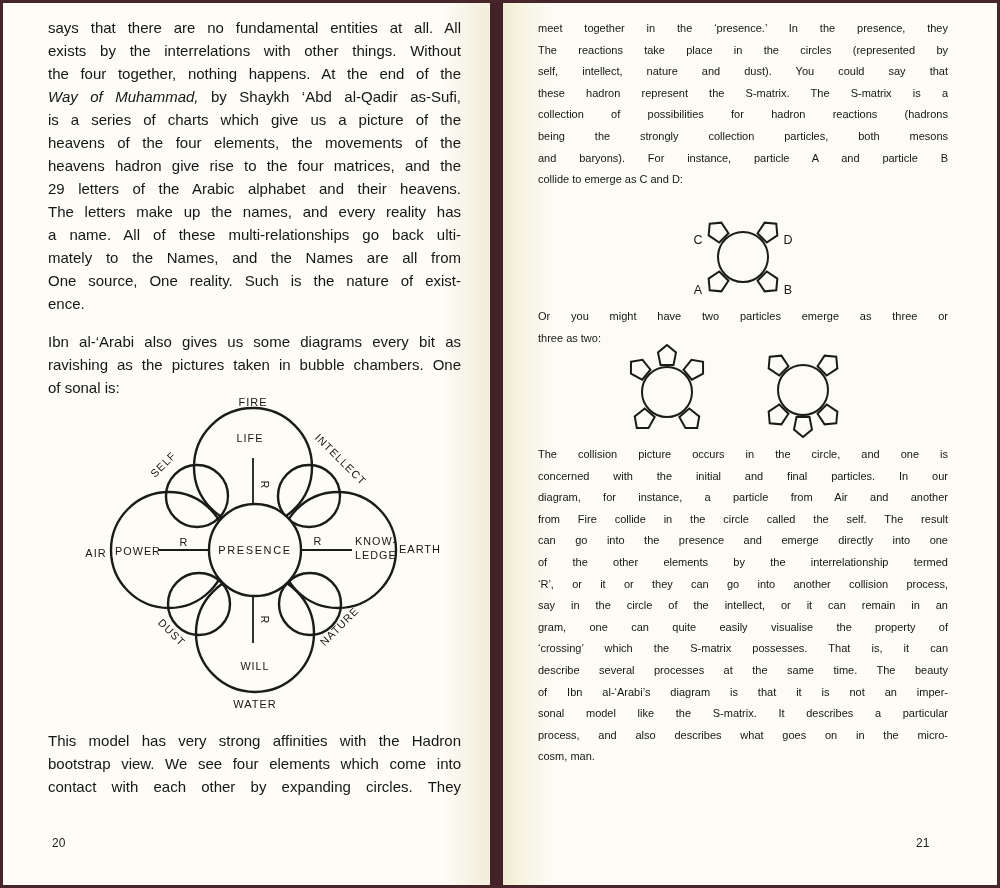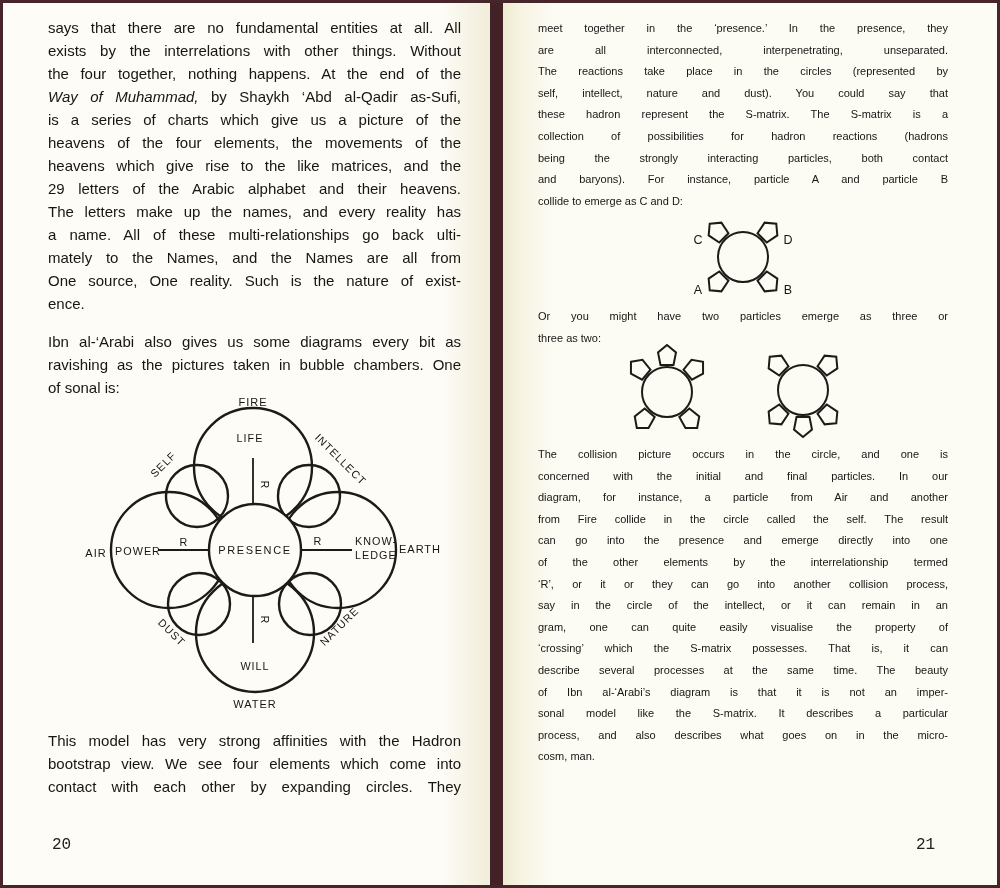--- a/index.html
+++ b/index.html
@@ -9,21 +9,21 @@
   .page{position:absolute;top:3px;height:882px;}
   #page-left{left:3px;width:487px;background:linear-gradient(to right,#fdfcf6 0%,#fdfcf6 90%,#f2eedd 99%);}
   #spine{position:absolute;top:0;left:490px;width:13px;height:888px;background:#432227;z-index:20;}
   #page-right{left:503px;width:494px;background:linear-gradient(to right,#efecd2 0%,#f7f4e3 4%,#fcfbf4 10%,#fcfbf4 100%);}
   .page-text{position:absolute;color:#161614;z-index:5;}
   .lp{left:48px;width:413px;font-size:15px;line-height:23px;}
   .rp{left:538px;width:410px;font-size:11px;line-height:21.6px;}
   .tl{text-align:justify;text-align-last:justify;}
   .tl.last{text-align-last:left;}
   .tl i{font-style:italic;margin-top:42px;}
-  .pagenum{position:absolute;font-size:16px;color:#21211d;z-index:5;font-family:Liberation Mono, monospace;}
+  .pagenum{position:absolute;font-size:12px;color:#21211d;z-index:5;}
   svg{position:absolute;z-index:4;}
   svg text{font-family:"Liberation Sans",sans-serif;font-size:10.8px;letter-spacing:1px;fill:#17170f;}
   svg .big-label{font-size:11px;}
   svg .presence-label{font-size:11px;letter-spacing:1.6px;}
   svg .ab-label{font-size:12.5px;letter-spacing:0;}
   .stroke{fill:none;stroke:#1b1b17;}
   .c-th{stroke-width:2.4px;}
   .ln{stroke-width:1.8px;}
 </style>
 </head>
@@ -34,21 +34,21 @@
   <div id="spine"></div>
   <div class="page" id="page-right"></div>
 
   <div class="page-text lp" style="top:16px">
       <div class="tl">says that there are no fundamental entities at all. All</div>
       <div class="tl">exists by the interrelations with other things. Without</div>
       <div class="tl">the four together, nothing happens. At the end of the</div>
       <div class="tl"><i>Way of Muhammad,</i> by Shaykh ‘Abd al-Qadir as-Sufi,</div>
       <div class="tl">is a series of charts which give us a picture of the</div>
       <div class="tl">heavens of the four elements, the movements of the</div>
-      <div class="tl">heavens which give rise to the like matrices, and the</div>
+      <div class="tl">heavens hadron give rise to the four matrices, and the</div>
       <div class="tl">29 letters of the Arabic alphabet and their heavens.</div>
       <div class="tl">The letters make up the names, and every reality has</div>
       <div class="tl">a name. All of these multi-relationships go back ulti-</div>
       <div class="tl">mately to the Names, and the Names are all from</div>
       <div class="tl">One source, One reality. Such is the nature of exist-</div>
       <div class="tl last">ence.</div>
     </div>
   <div class="page-text lp" style="top:330px">
       <div class="tl">Ibn al-‘Arabi also gives us some diagrams every bit as</div>
       <div class="tl">ravishing as the pictures taken in bubble chambers. One</div>
@@ -95,26 +95,25 @@
     <text x="200" y="278" text-anchor="middle">WILL</text>
     <text class="big-label" x="200" y="316" text-anchor="middle">WATER</text>
     <text transform="translate(206,93) rotate(90)" text-anchor="middle">R</text>
     <text transform="translate(206,228) rotate(90)" text-anchor="middle">R</text>
     <text x="129" y="154" text-anchor="middle">R</text>
     <text x="263" y="153" text-anchor="middle">R</text>
   </svg>
 
   <div class="page-text rp" style="top:18px">
       <div class="tl">meet together in the ‘presence.’ In the presence, they</div>
-      <div class="tl">are all interconnected, interpenetrating, unseparated.</div>
       <div class="tl">The reactions take place in the circles (represented by</div>
       <div class="tl">self, intellect, nature and dust). You could say that</div>
       <div class="tl">these hadron represent the S-matrix. The S-matrix is a</div>
       <div class="tl">collection of possibilities for hadron reactions (hadrons</div>
-      <div class="tl">being the strongly interacting particles, both contact</div>
+      <div class="tl">being the strongly collection particles, both mesons</div>
       <div class="tl">and baryons). For instance, particle A and particle B</div>
       <div class="tl last">collide to emerge as C and D:</div>
     </div>
   <div class="page-text rp" style="top:306px">
       <div class="tl">Or you might have two particles emerge as three or</div>
       <div class="tl last">three as two:</div>
     </div>
   <div class="page-text rp" style="top:444px">
       <div class="tl">The collision picture occurs in the circle, and one is</div>
       <div class="tl">concerned with the initial and final particles. In our</div>

